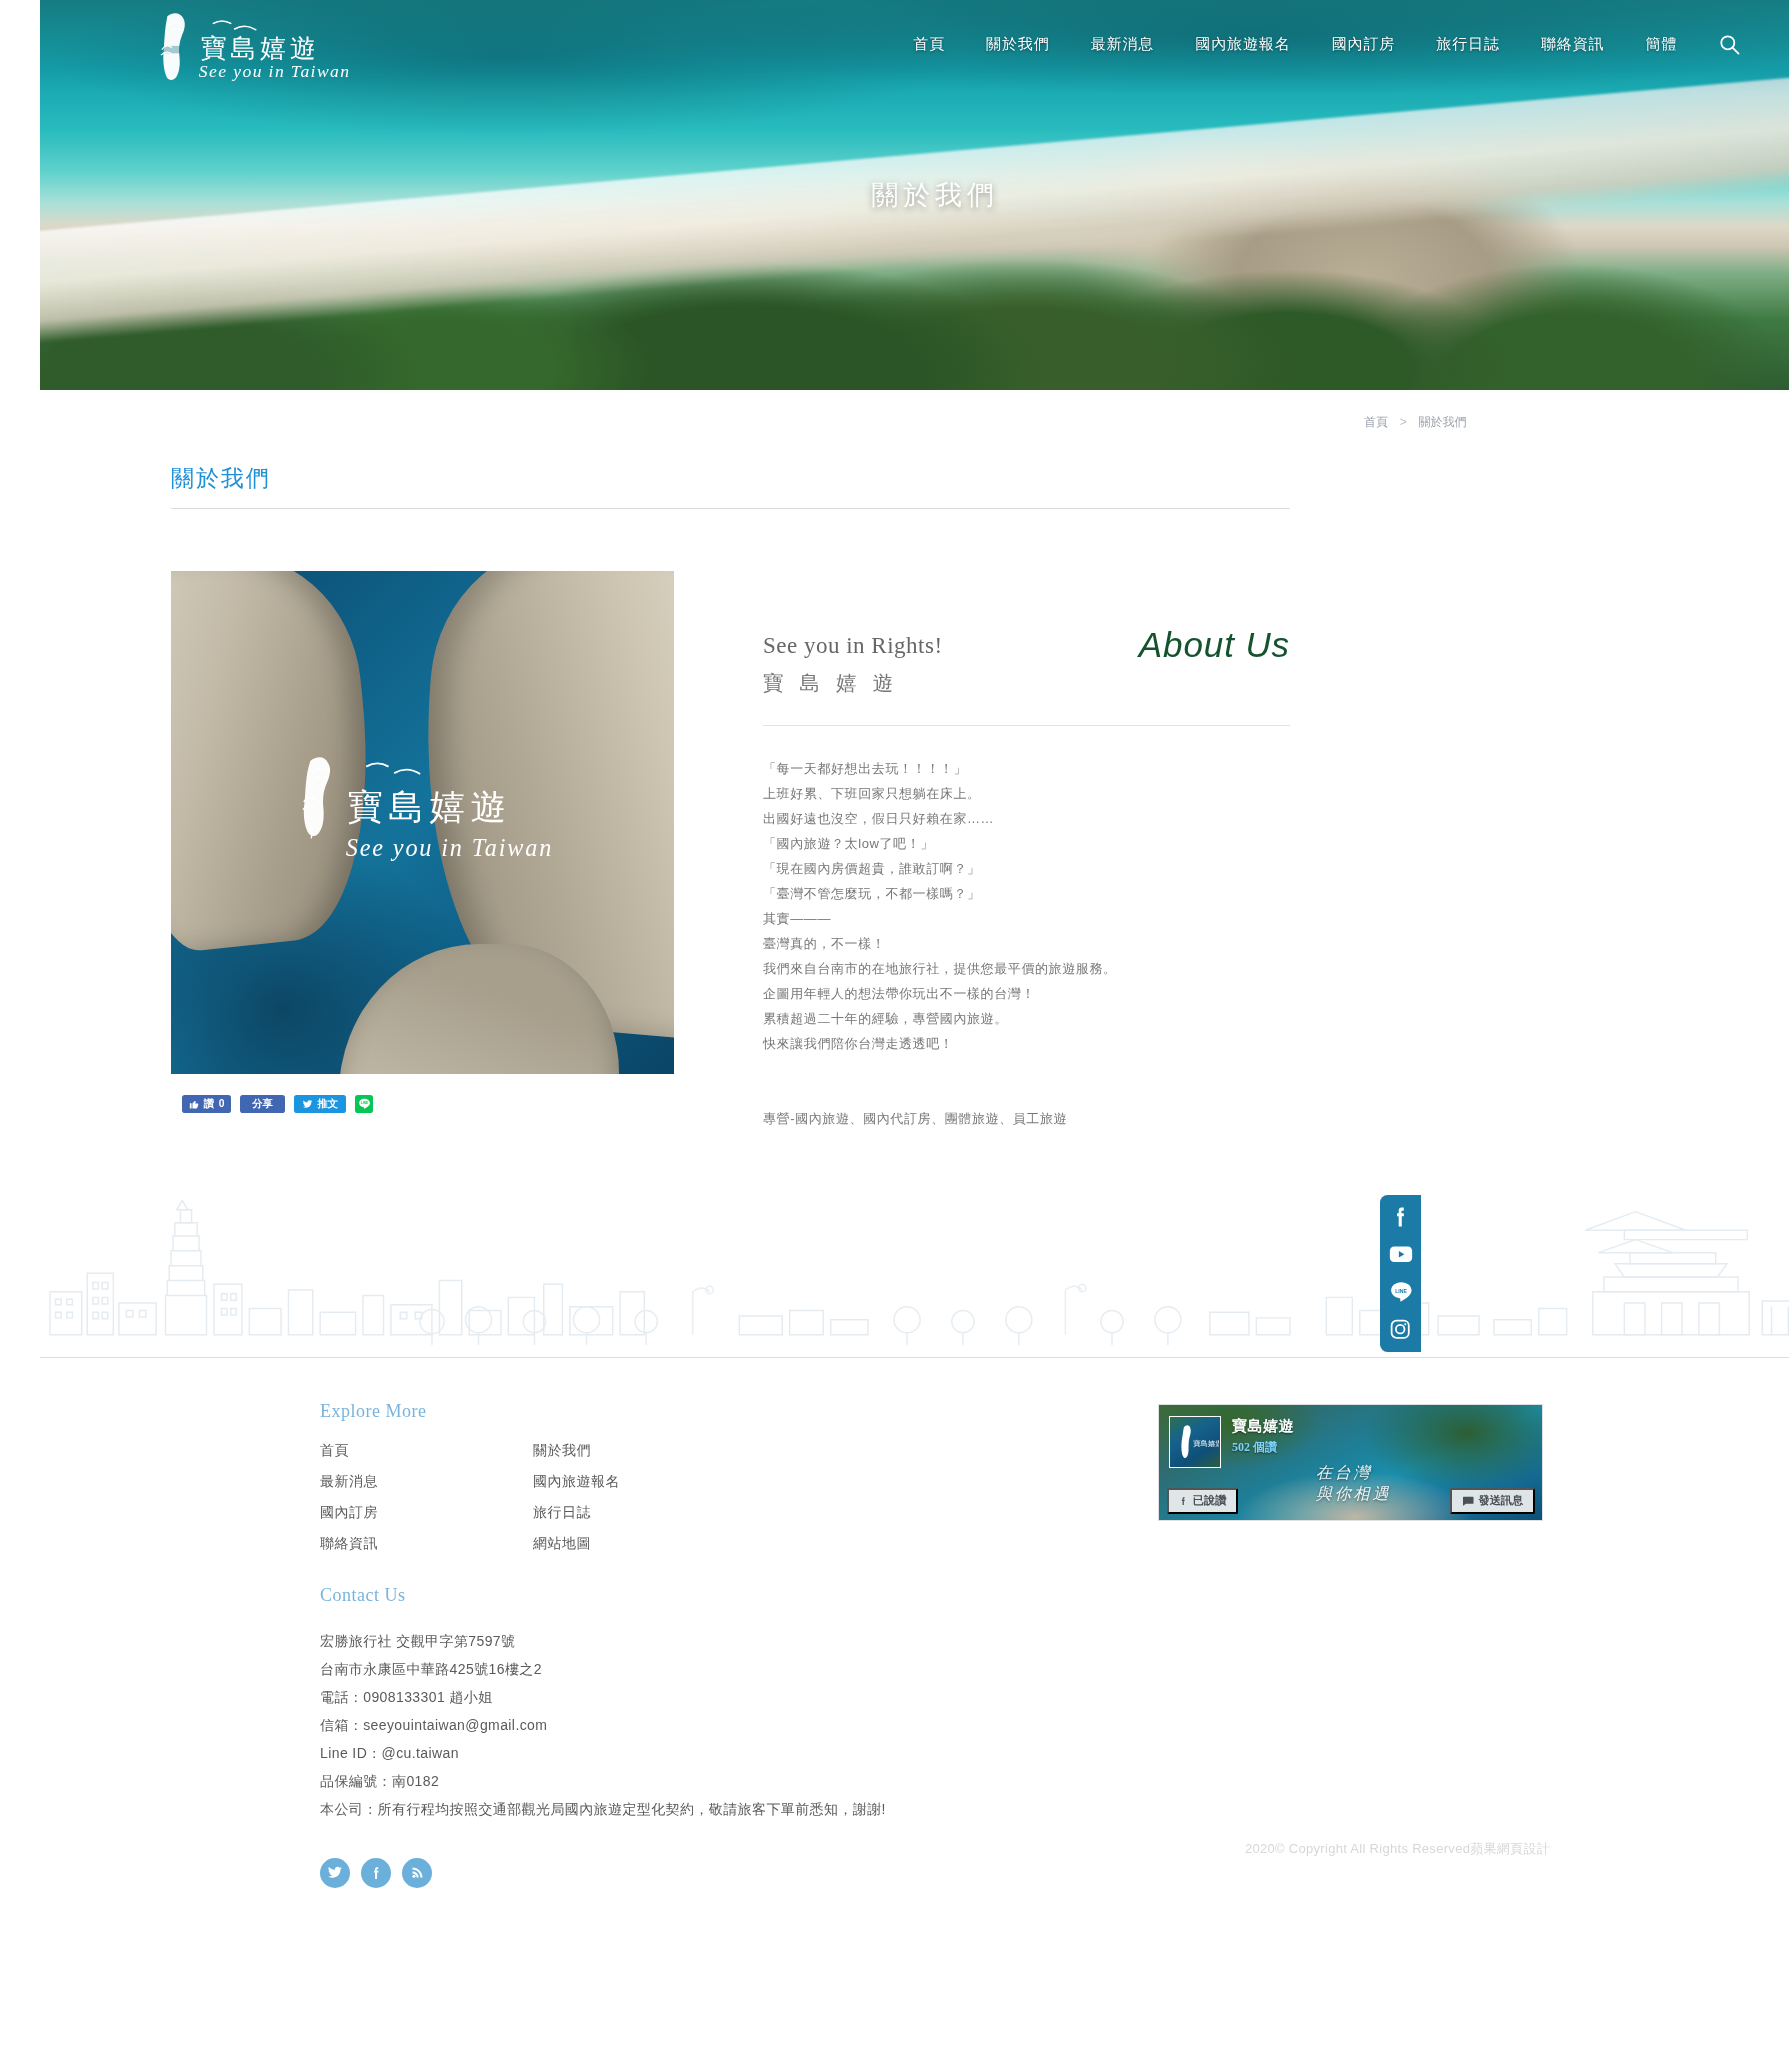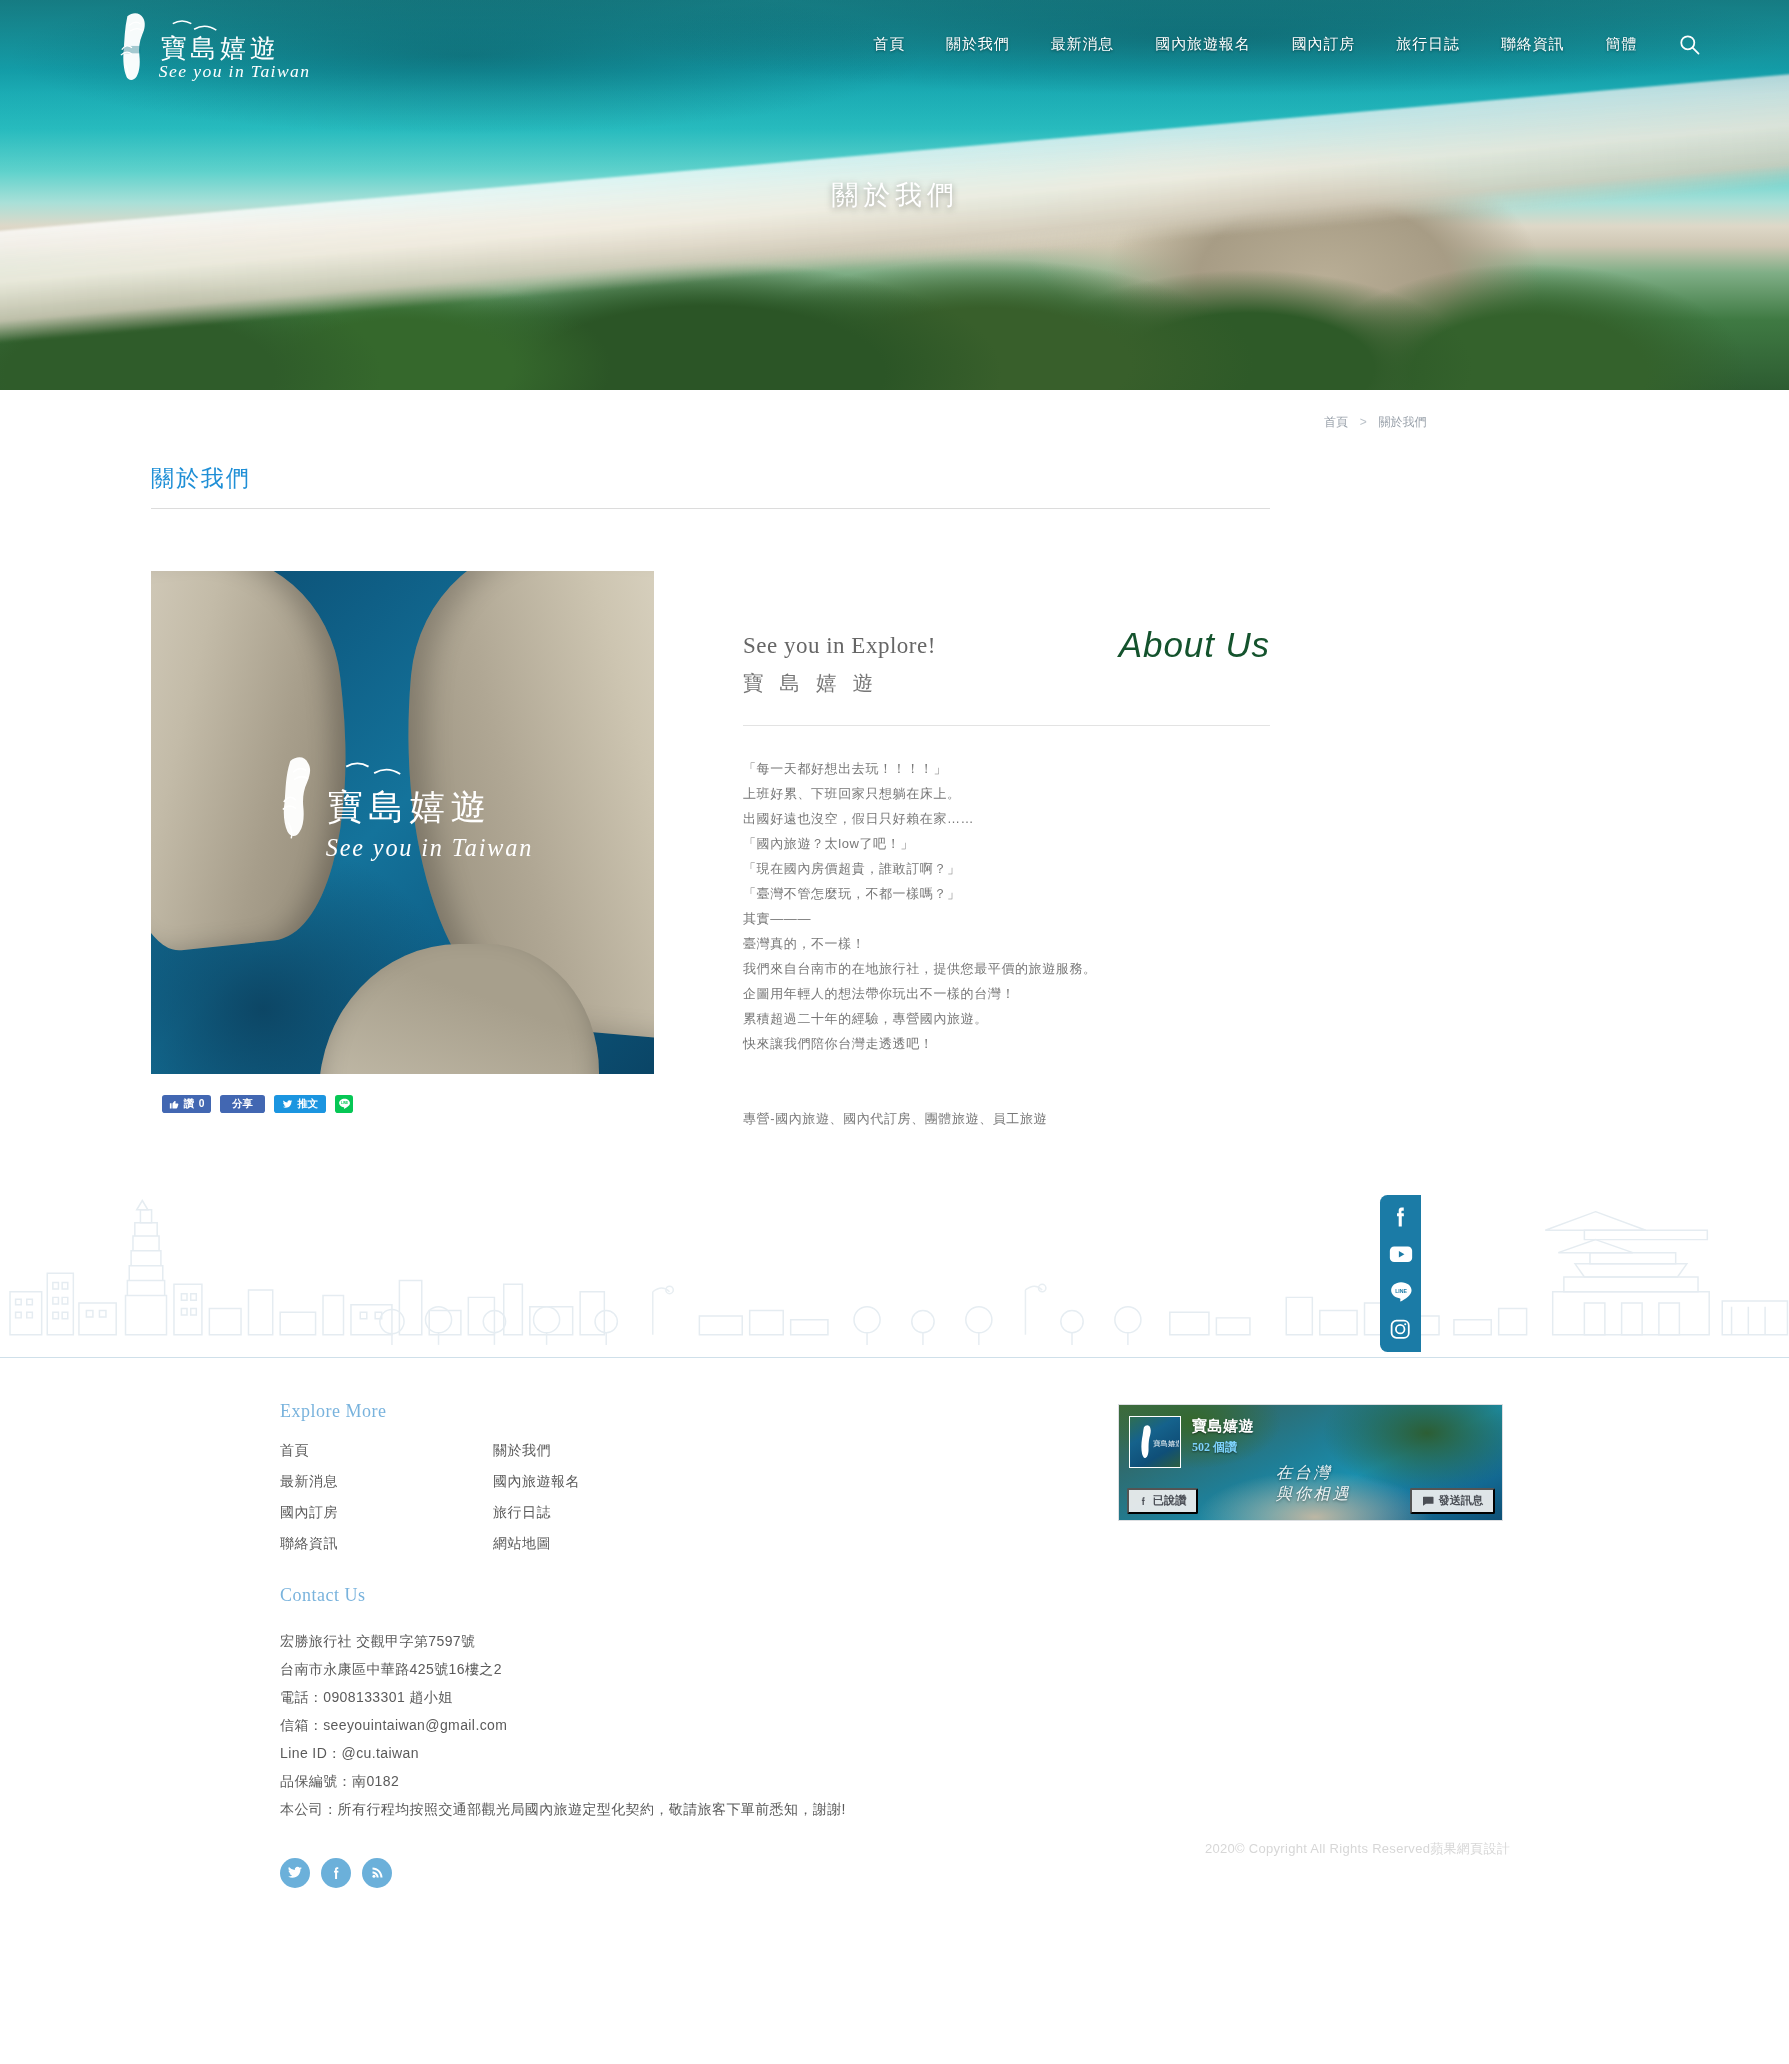--- a/index.html
+++ b/index.html
@@ -466,21 +466,21 @@
   .gotop {
     position: absolute;
     right: 18.6px;
     top: 2015px;
     width: 41px; height: 41px;
     background: #6bb0da;
     display: flex; align-items: center; justify-content: center;
     cursor: pointer;
     z-index: 40;
   }
-  .page { position: relative; width: 1421px; }
+  .page { position: relative; width: 1421px; padding-left: 40px; }
 </style>
 </head>
 <body>
 
 <div class="page">
 
   <div class="hero">
     <div class="hero-img"></div>
     <div class="hero-shade"></div>
 
@@ -595,21 +595,21 @@
               <path d="M12 3C6.5 3 2 6.6 2 11c0 4 3.6 7.3 8.4 7.9.3.1.8.2.9.5.1.3.1.7 0 1l-.1.9c0 .3-.2 1 .9.6 1.1-.5 6-3.5 8.2-6C21.6 14.5 22 12.8 22 11c0-4.4-4.5-8-10-8z" fill="#fff"></path>
               <text x="12" y="13.5" font-family="'Liberation Sans', sans-serif" font-size="5.6" font-weight="bold" fill="#06c755" text-anchor="middle">LINE</text>
             </svg>
           </button>
         </div>
       </div>
 
       <div class="about-text">
         <div class="about-heads">
           <div class="zh-en">
-            <div class="en-title">See you in Explore!</div>
+            <div class="en-title">See you in Rights!</div>
             <div class="zh-title">寶島嬉遊</div>
           </div>
           <div class="watermark">About Us</div>
         </div>
 
         <div class="about-body">
           <p>「每一天都好想出去玩！！！！」</p>
           <p>上班好累、下班回家只想躺在床上。</p>
           <p>出國好遠也沒空，假日只好賴在家……</p>
           <p>「國內旅遊？太low了吧！」</p>

